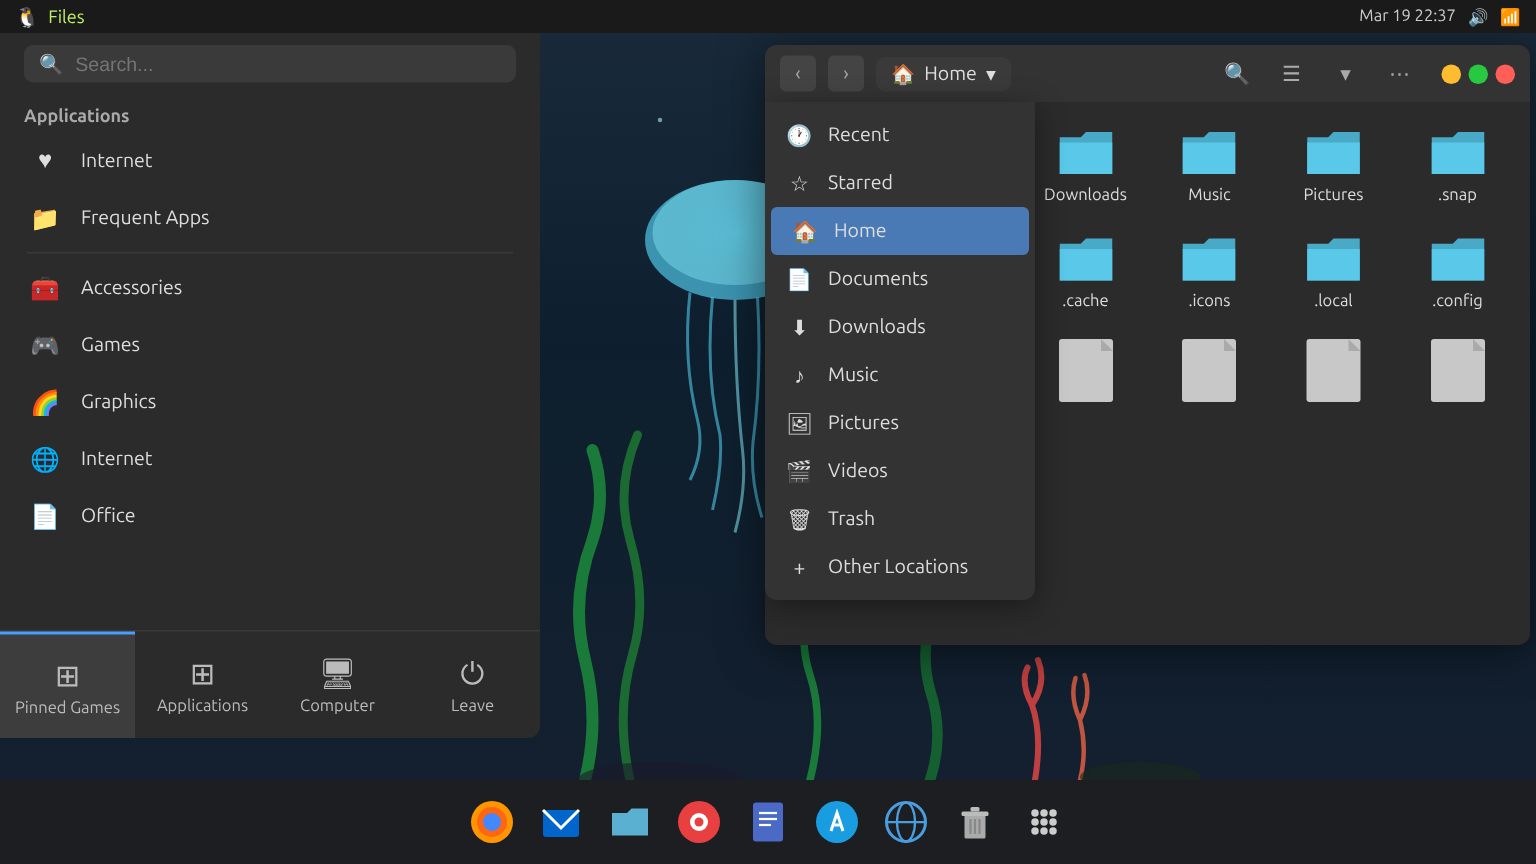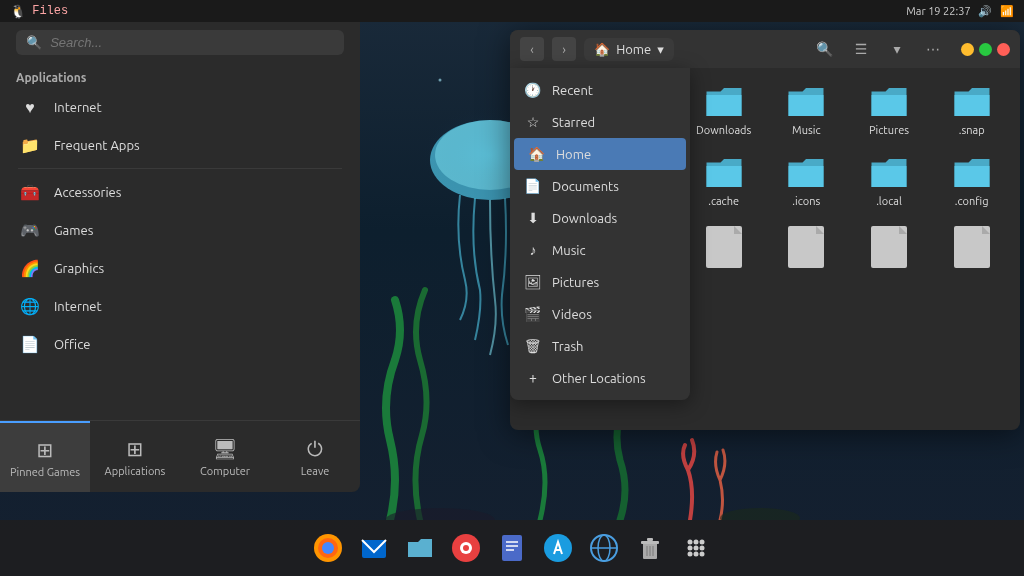--- a/index.html
+++ b/index.html
@@ -116,21 +116,20 @@
       padding: 5px 10px;
       gap: 8px;
     }
     .launcher-search input {
       background: transparent;
       border: none;
       outline: none;
       color: #ccc;
       font-size: 13px;
       flex: 1;
-      font-style: italic;
     }
 
     .launcher-section-title {
       font-size: 12px;
       color: #aaa;
       padding: 8px 16px 4px;
       font-weight: 600;
     }
 
     .launcher-list {
@@ -336,21 +335,21 @@
     .fm-content::-webkit-scrollbar-thumb { background: #555; border-radius: 2px; }
   </style>
 </head>
 <body>
 
 <div class="desktop">
 
   <div class="topbar">
     <div class="topbar-left">
       <span style="font-size:13px;">🐧</span>
-      <span style="font-size:12px;color:#fca5a5;font-family:Liberation Mono, monospace;">Files</span>
+      <span style="font-size:12px;color:#bef264;">Files</span>
     </div>
     <div class="topbar-right">
       <span>Mar 19  22:37</span>
       <span>🔊</span>
       <span>📶</span>
     </div>
   </div>
 
   <div class="underwater-scene">
     <svg width="500" height="520" viewBox="0 0 500 520">

